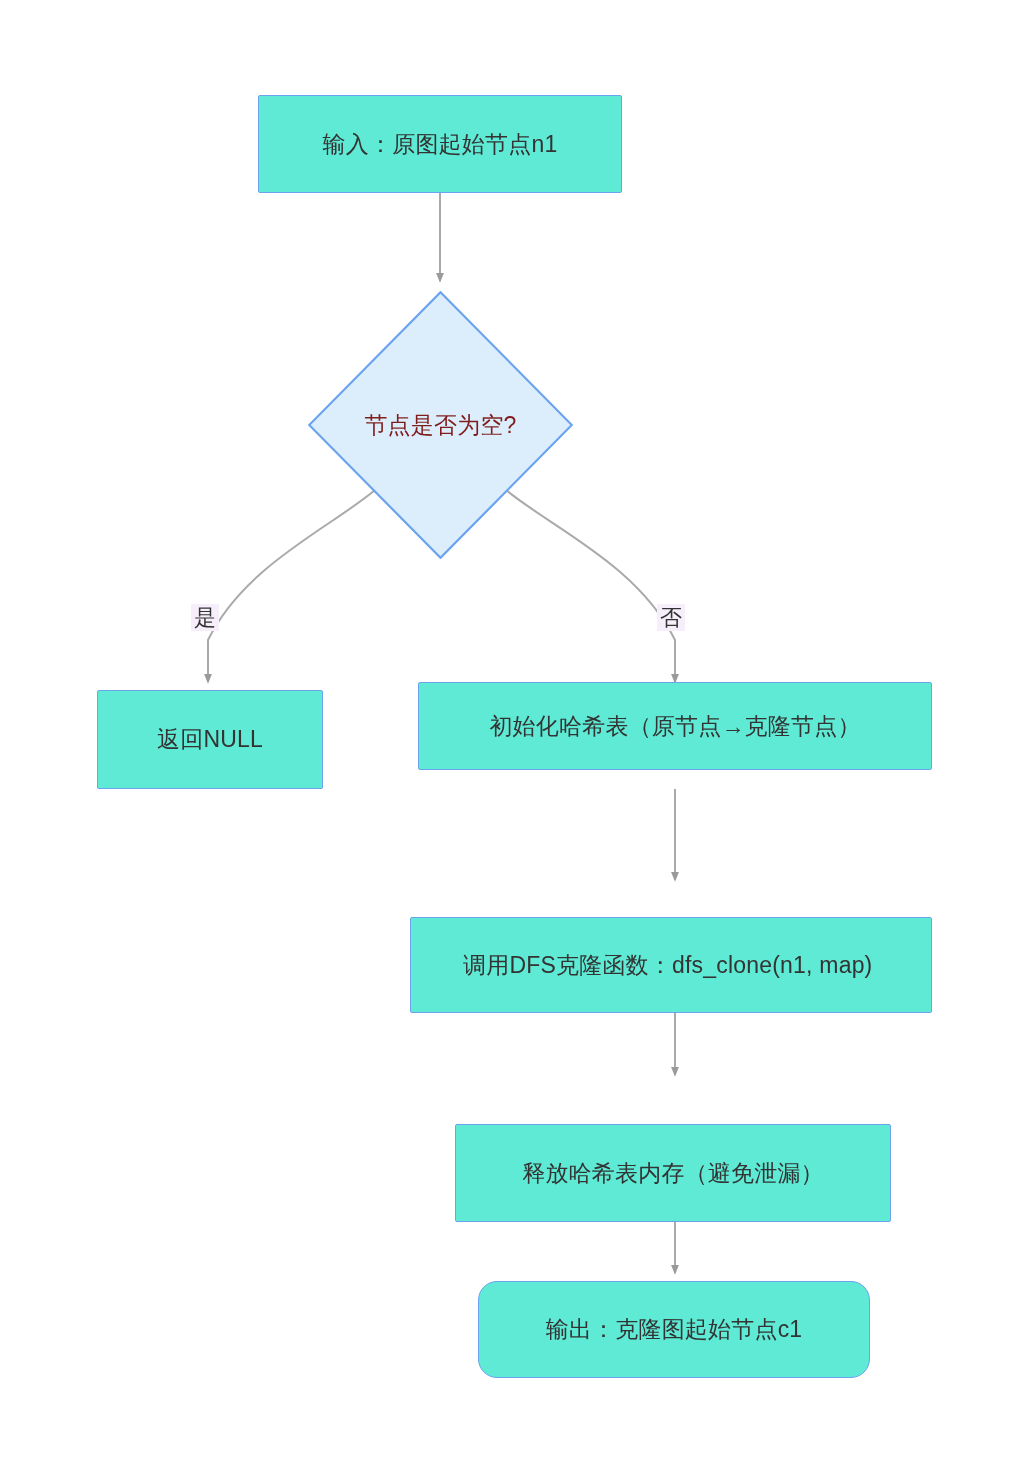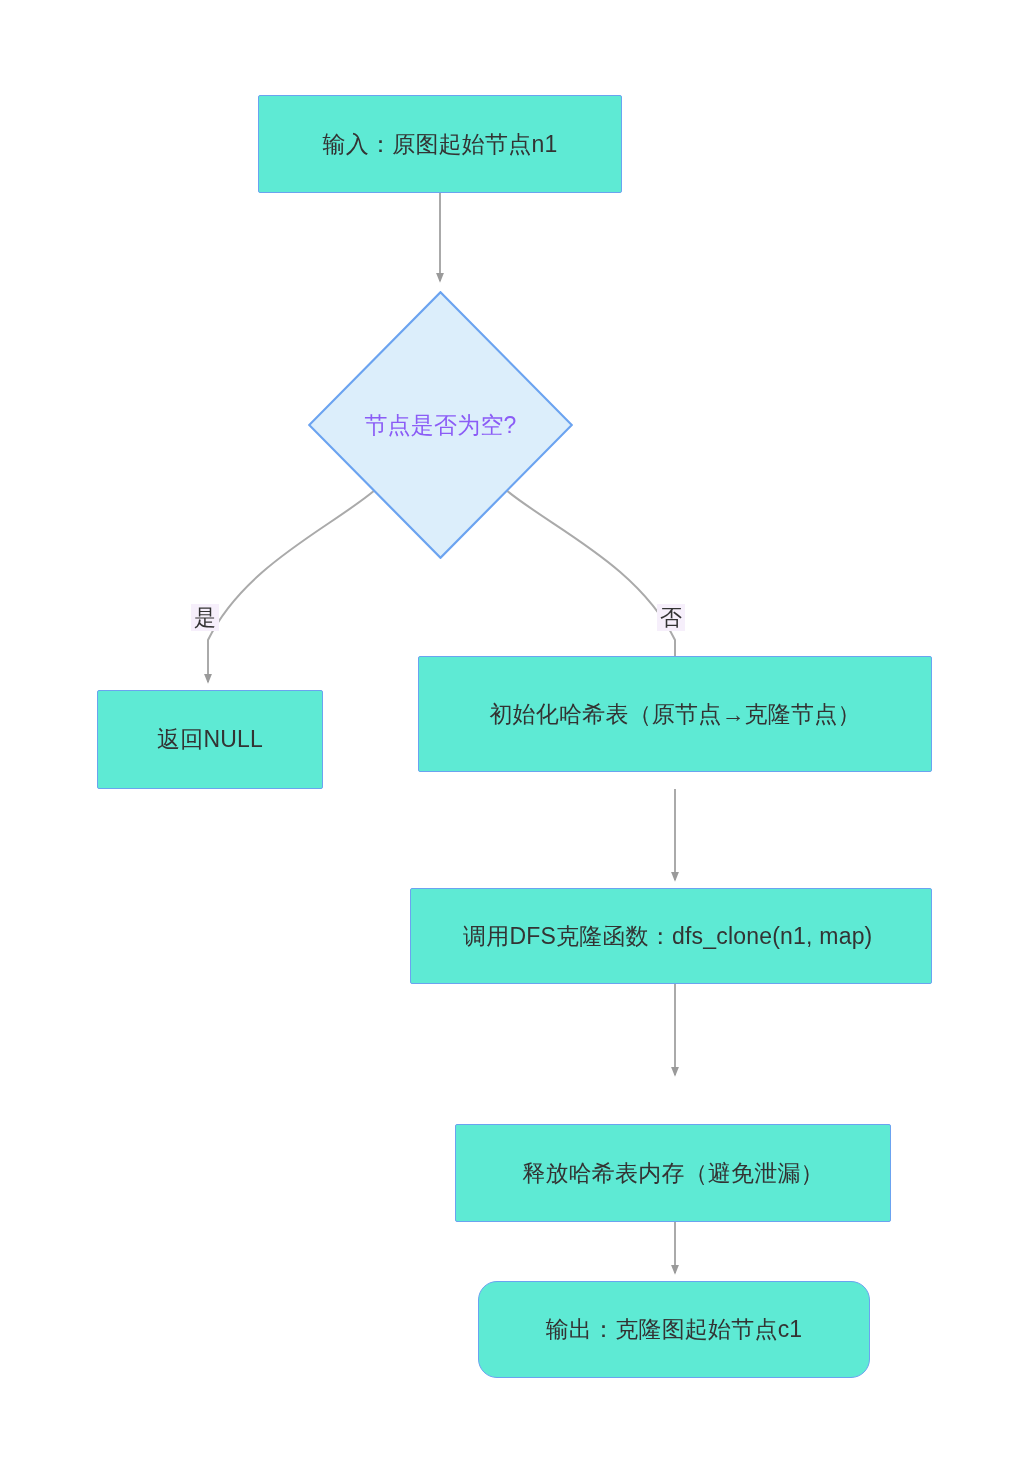--- a/index.html
+++ b/index.html
@@ -64,21 +64,21 @@
   .decision .decision-text {
     position: absolute;
     left: 0;
     top: 0;
     width: 100%;
     height: 100%;
     display: flex;
     align-items: center;
     justify-content: center;
     font-size: 23px;
-    color: #8b5cf6;
+    color: #7f1d1d;
     white-space: nowrap;
     letter-spacing: 0.2px;
   }
 
   
   .edge-label {
     position: absolute;
     background: #f6effb;
     color: #333333;
     font-size: 22px;
@@ -121,25 +121,25 @@
     <svg class="diamond-shape" viewBox="0 0 265 268" preserveAspectRatio="none">
       <polygon points="132.5,1.2 263.8,134 132.5,266.8 1.2,134" fill="#dceefb" stroke="#6ba3f0" stroke-width="2.2"></polygon>
     </svg>
     <span class="decision-text">节点是否为空?</span>
   </div>
 
   <div class="node" style="left:97px; top:690px; width:226px; height:99px;">
     <span class="node-text">返回NULL</span>
   </div>
 
-  <div class="node" style="left:418px; top:656px; width:514px; height:116px;">
+  <div class="node" style="left:418px; top:682px; width:514px; height:88px;">
     <span class="node-text">初始化哈希表（原节点→克隆节点）</span>
   </div>
 
-  <div class="node" style="left:410px; top:888px; width:522px; height:96px; justify-content:flex-start;">
+  <div class="node" style="left:410px; top:917px; width:522px; height:96px; justify-content:flex-start;">
     <span class="node-text" style="padding-left:52px;">调用DFS克隆函数：dfs_clone(n1, map)</span>
   </div>
 
   <div class="node" style="left:455px; top:1124px; width:436px; height:98px;">
     <span class="node-text">释放哈希表内存（避免泄漏）</span>
   </div>
 
   <div class="node" style="left:478px; top:1281px; width:392px; height:97px;border-radius:19px;">
     <span class="node-text">输出：克隆图起始节点c1</span>
   </div>

